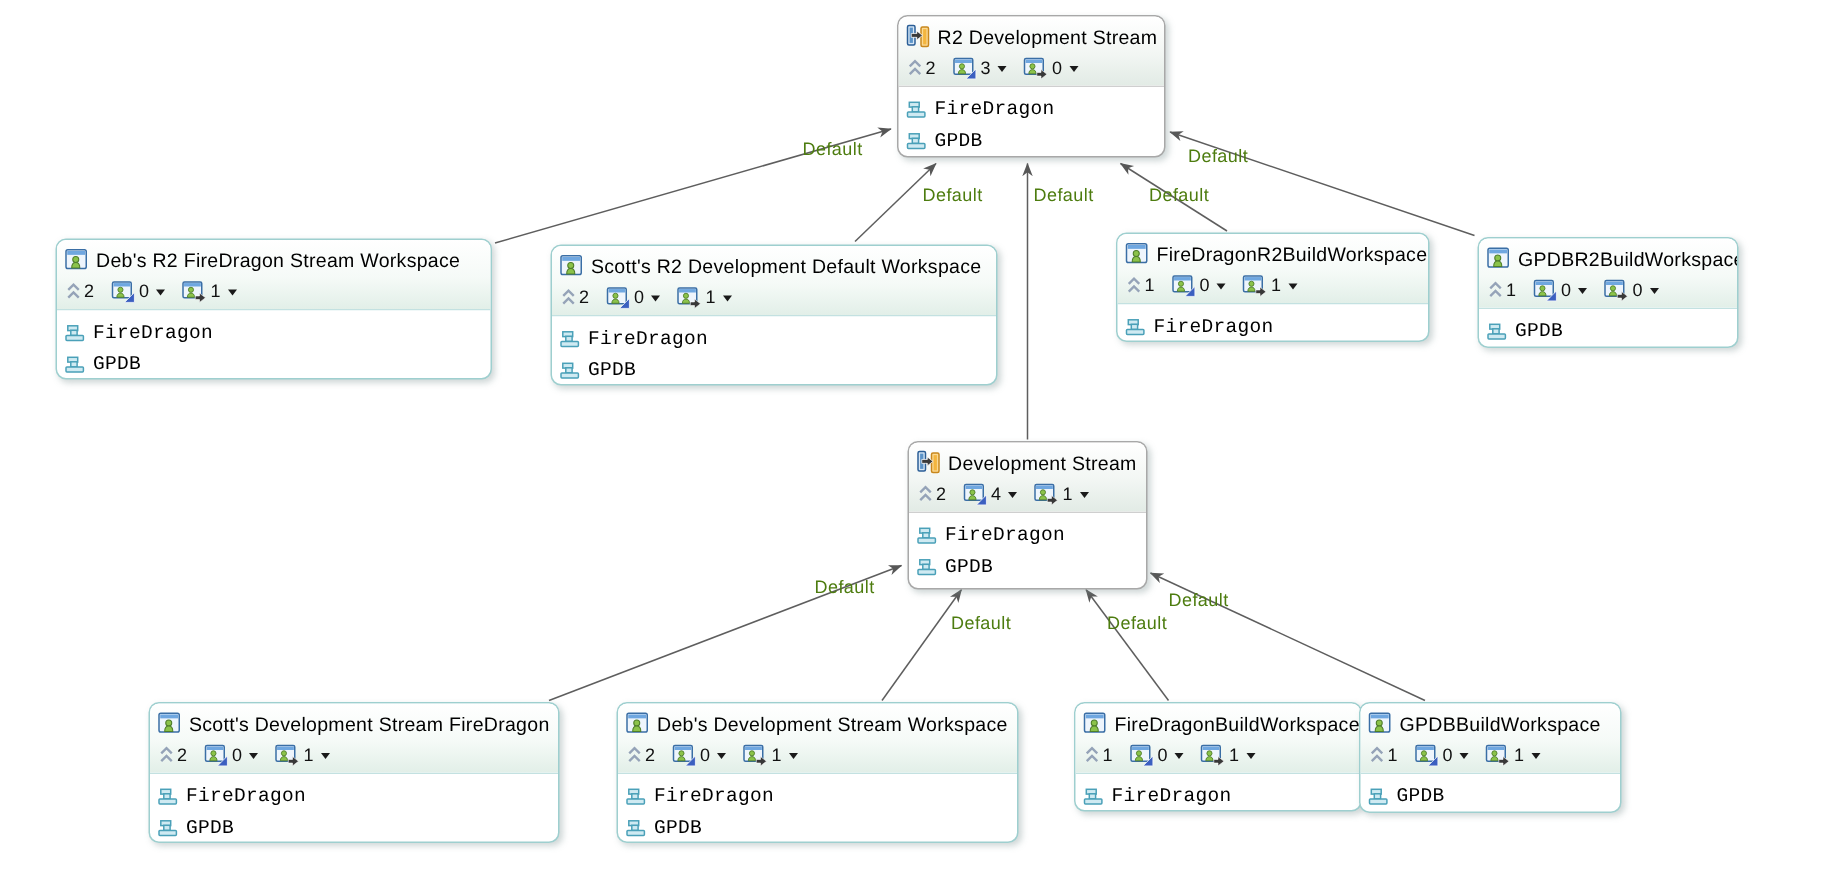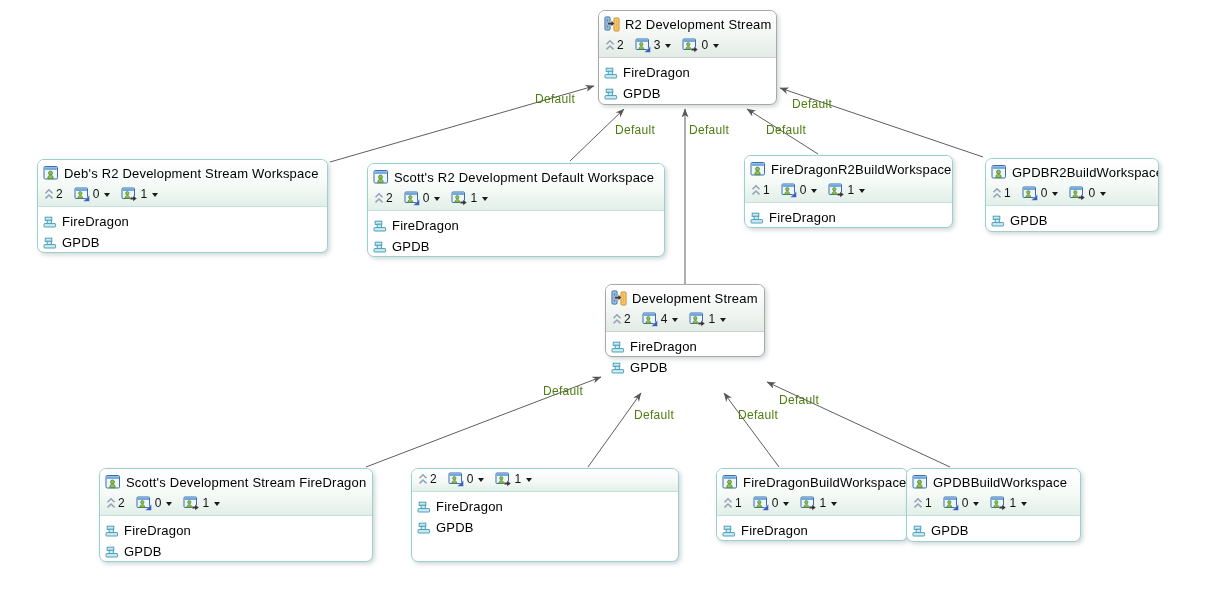--- a/index.html
+++ b/index.html
@@ -23,21 +23,21 @@
   .workspace .node-header{border-bottom:1px solid #c3e1e1;}
   .stream .node-header{border-bottom:1px solid #cfcfcf;background:linear-gradient(to bottom,#ffffff 0%,#f2f6f3 55%,#e2ebe5 100%);}
   .title-row{display:flex;align-items:center;gap:5px;height:22px;padding:2px 5px 0 5px;
     font-size:13px;letter-spacing:.2px;white-space:nowrap;overflow:hidden;}
   .toolbar{display:flex;align-items:center;height:20px;padding:0 5px 2px 6px;font-size:12px;}
   .tool-btn{display:inline-flex;align-items:center;gap:2px;margin-right:11px;}
   .tool-btn:last-child{margin-right:0;}
   .count{font-size:12px;color:#111;}
   .caret{width:0;height:0;border-left:3.5px solid transparent;border-right:3.5px solid transparent;
     border-top:4px solid #1a1a1a;margin-left:3px;margin-top:1px;}
-  .node-body{padding:4px 21px 2px 5px;}
+  .node-body{padding:4px 21px 2px 5px;font-family:Liberation Mono, monospace;}
   .component-row{display:flex;align-items:center;gap:5px;height:21px;font-size:13px;letter-spacing:.2px;white-space:nowrap;}
   .ic{display:inline-block;flex:0 0 auto;}
 </style>
 </head>
 <body>
 
 <svg width="0" height="0" style="position:absolute" aria-hidden="true">
   <defs>
     <symbol id="sym-stream" viewBox="0 0 16 16">
       <rect x="1" y="1" width="5" height="13" rx="1" fill="#d6e6f5" stroke="#2b5e96"></rect>
@@ -155,21 +155,21 @@
       </div>
     </div>
   </div>
 
   <div class="node workspace" style="left:37px;top:159px;width:291px;height:94px">
     <div class="node-header">
       <div class="title-row">
         <svg class="ic" width="16" height="16">
             <use href="#sym-workspace"></use>
           </svg>
-        <span>Deb's R2 Development Stream Workspace</span>
+        <span>Deb's R2 FireDragon Stream Workspace</span>
       </div>
       <div class="toolbar">
         <span class="tool-btn">
           <svg class="ic" width="10" height="12">
               <use href="#sym-chevrons"></use>
             </svg>
           <span class="count">2</span>
         </span>
         <span class="tool-btn">
           <svg class="ic" width="17" height="15">
@@ -325,21 +325,21 @@
     <div class="node-body">
       <div class="component-row">
         <svg class="ic" width="14" height="14">
             <use href="#sym-component"></use>
           </svg>
         <span>GPDB</span>
       </div>
     </div>
   </div>
 
-  <div class="node stream" style="left:605px;top:284px;width:160px;height:73px">
+  <div class="node stream" style="left:605px;top:294px;width:160px;height:99px">
     <div class="node-header">
       <div class="title-row">
         <svg class="ic" width="16" height="16">
             <use href="#sym-stream"></use>
           </svg>
         <span>Development Stream</span>
       </div>
       <div class="toolbar">
         <span class="tool-btn">
           <svg class="ic" width="10" height="12">
@@ -421,20 +421,26 @@
         <svg class="ic" width="14" height="14">
             <use href="#sym-component"></use>
           </svg>
         <span>GPDB</span>
       </div>
     </div>
   </div>
 
   <div class="node workspace" style="left:411px;top:468px;width:268px;height:94px">
     <div class="node-header">
+      <div class="title-row">
+        <svg class="ic" width="16" height="16">
+            <use href="#sym-workspace"></use>
+          </svg>
+        <span>Deb's Development Stream Workspace</span>
+      </div>
       <div class="toolbar">
         <span class="tool-btn">
           <svg class="ic" width="10" height="12">
               <use href="#sym-chevrons"></use>
             </svg>
           <span class="count">2</span>
         </span>
         <span class="tool-btn">
           <svg class="ic" width="17" height="15">
               <use href="#sym-incoming"></use>

